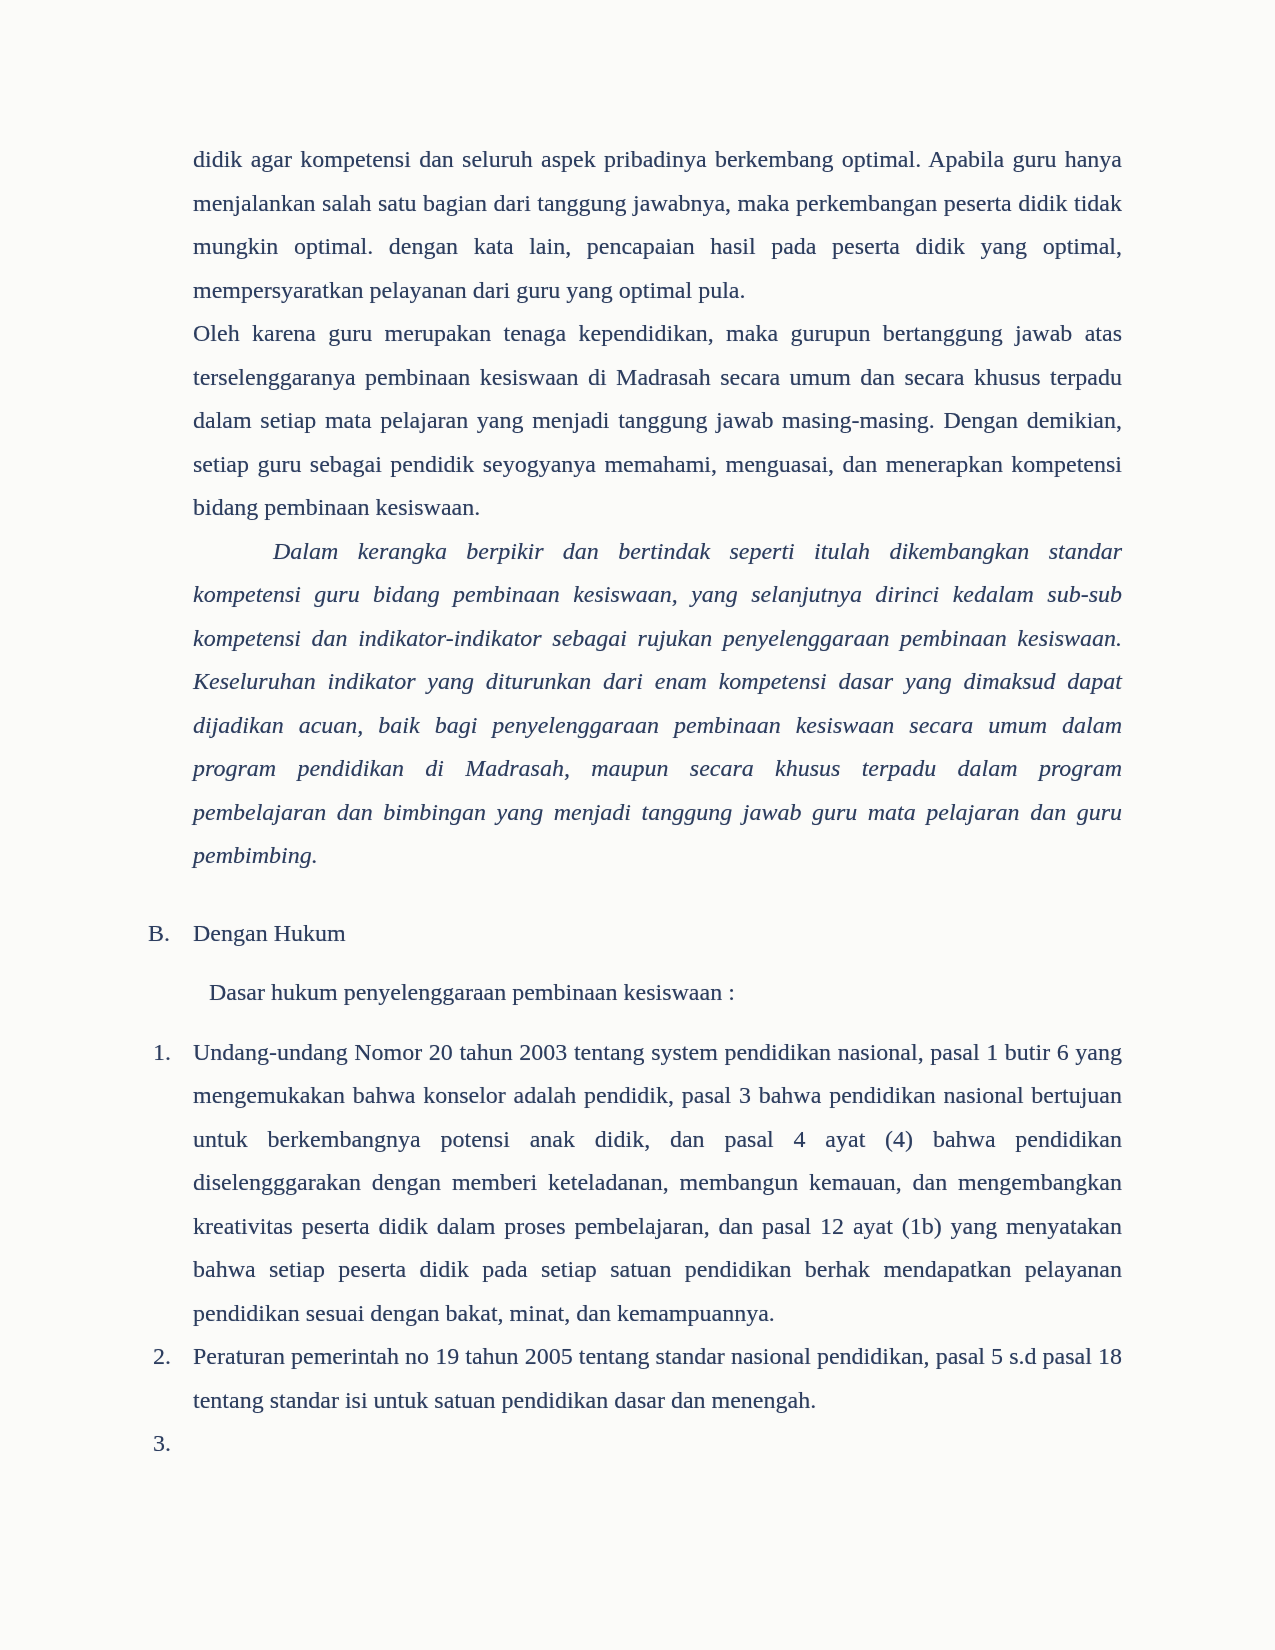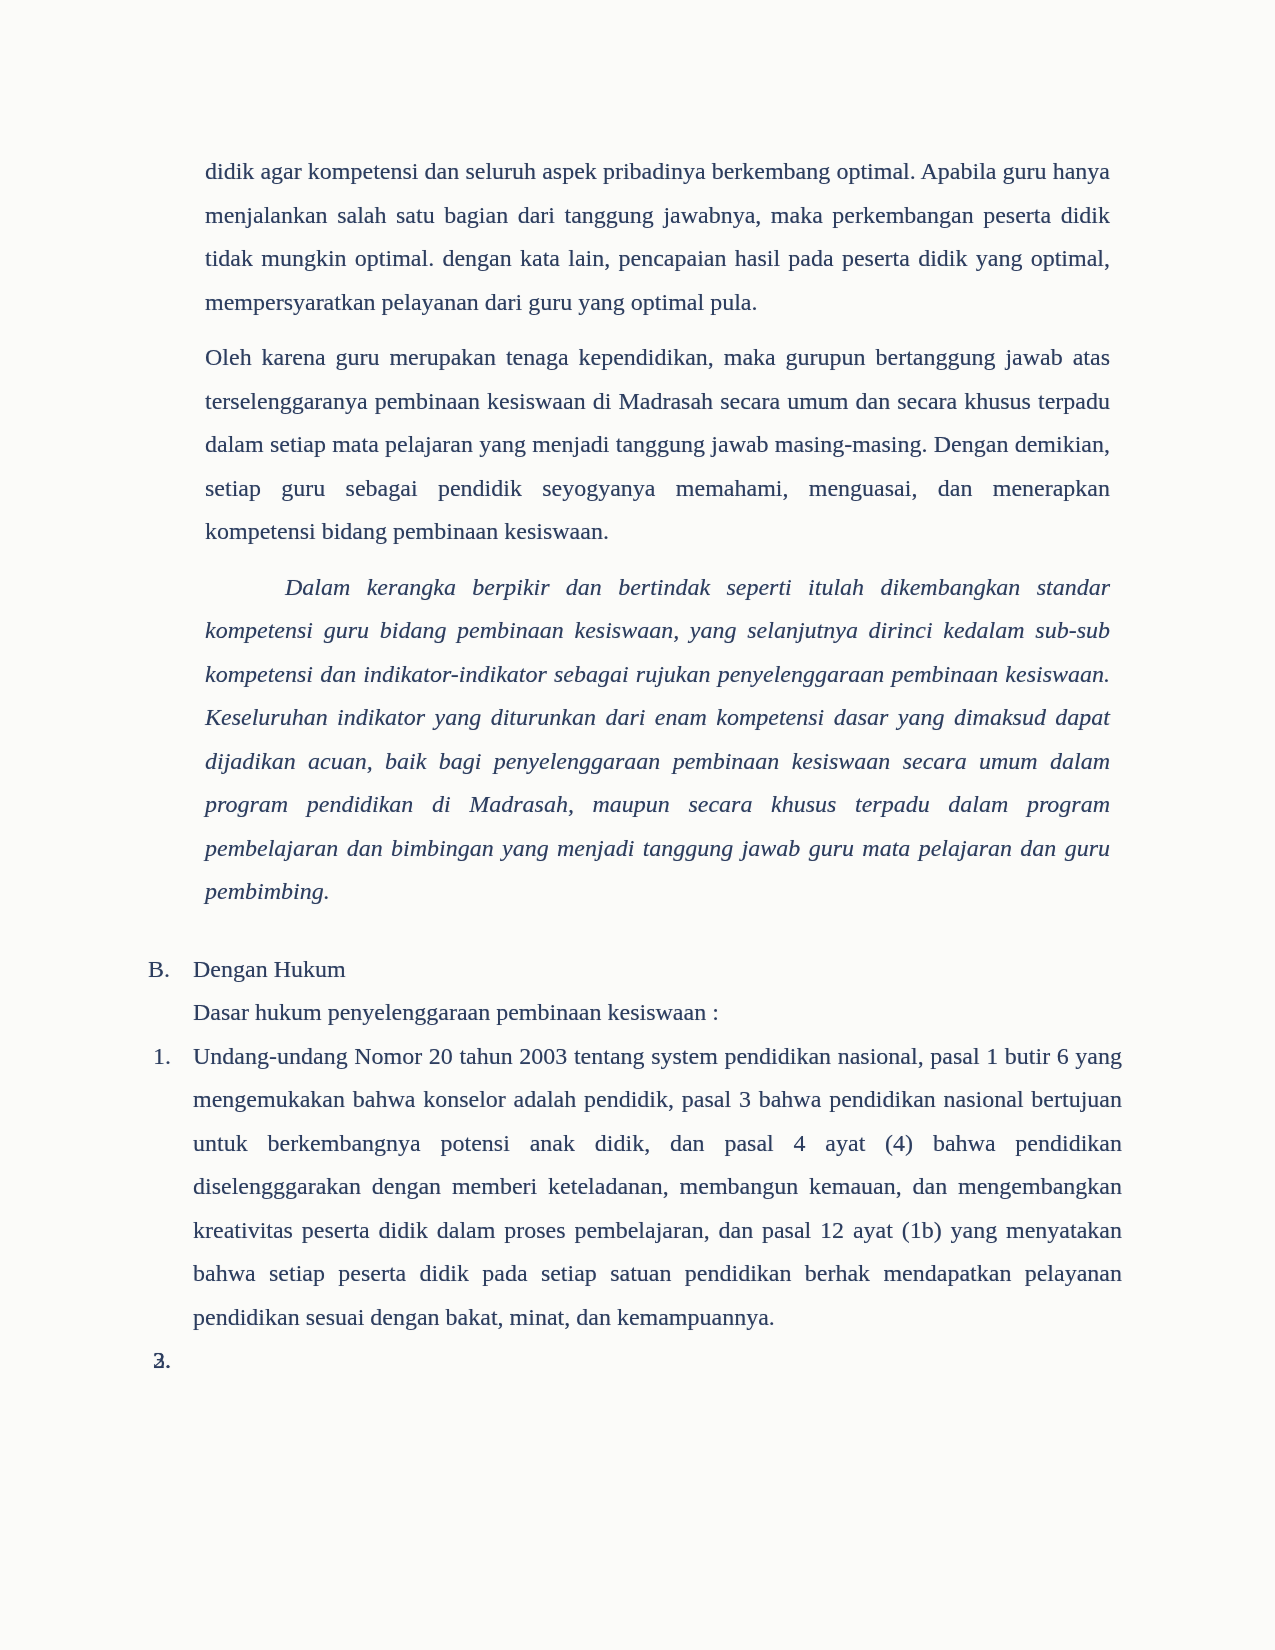--- a/index.html
+++ b/index.html
@@ -15,39 +15,39 @@
     background: #fbfbf9;
     padding: 138px 153px 0 193px;
     font-family: "Liberation Serif", serif;
     font-size: 24px;
     line-height: 43.5px;
     color: #2c3d5f;
     text-shadow: 0 0 0.7px rgba(44, 61, 95, 0.45);
     overflow: hidden;
   }
   .para {
-    margin: 12px;
+    margin: 0;
     text-align: justify;
   }
   .para.indent {
     text-indent: 80px;
     font-style: italic;
   }
   .section-heading {
     position: relative;
     margin-top: 34px;
     text-align: left;
   }
   .hang-label {
     position: absolute;
     left: -45px;
     top: 0;
   }
   .intro-line {
-    margin: 0;
+    margin: 16px;
     text-align: left;
   }
   .legal-list {
     margin: 0;
     padding: 0;
   }
   .list-item {
     position: relative;
     margin: 0;
     text-align: justify;
@@ -81,20 +81,21 @@
 
   <div class="legal-list">
 
     <div class="list-item">
       <span class="num">1.</span>
       <span>Undang-undang Nomor 20 tahun 2003 tentang system pendidikan nasional, pasal 1 butir 6 yang mengemukakan bahwa konselor adalah pendidik, pasal 3 bahwa pendidikan nasional bertujuan untuk berkembangnya potensi anak didik, dan pasal 4 ayat (4) bahwa pendidikan diselengggarakan dengan memberi keteladanan, membangun kemauan, dan mengembangkan kreativitas peserta didik dalam proses pembelajaran, dan pasal 12 ayat (1b) yang menyatakan bahwa setiap peserta didik pada setiap satuan pendidikan berhak mendapatkan pelayanan pendidikan sesuai dengan bakat, minat, dan kemampuannya.</span>
     </div>
 
     <div class="list-item">
       <span class="num">2.</span>
+      <span>Peraturan pemerintah no 19 tahun 2005 tentang standar nasional pendidikan, pasal 5 s.d pasal 18 tentang standar isi untuk satuan pendidikan dasar dan menengah.</span>
     </div>
 
     <div class="list-item justify-last">
       <span class="num">3.</span>
     </div>
 
   </div>
 
 </div>
 

